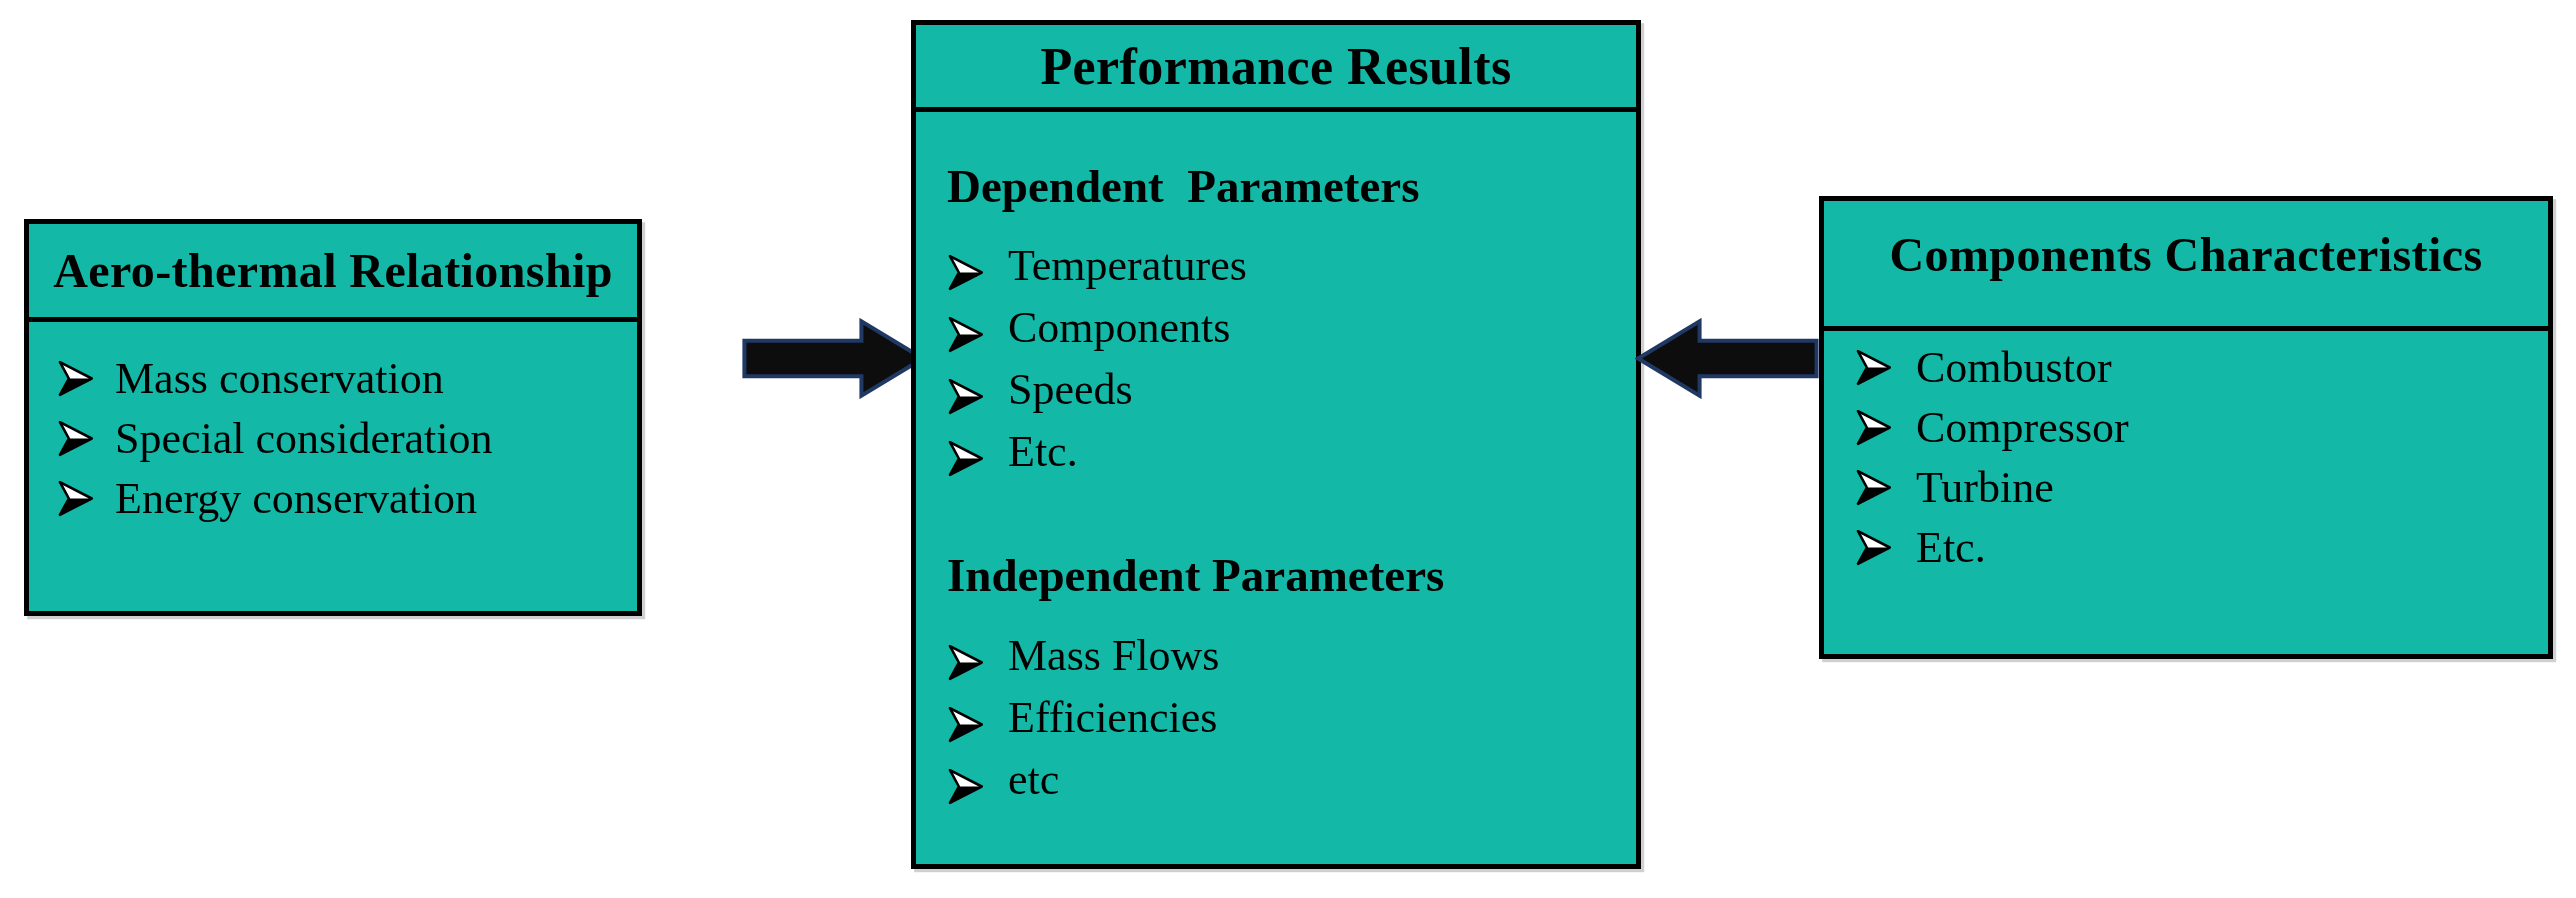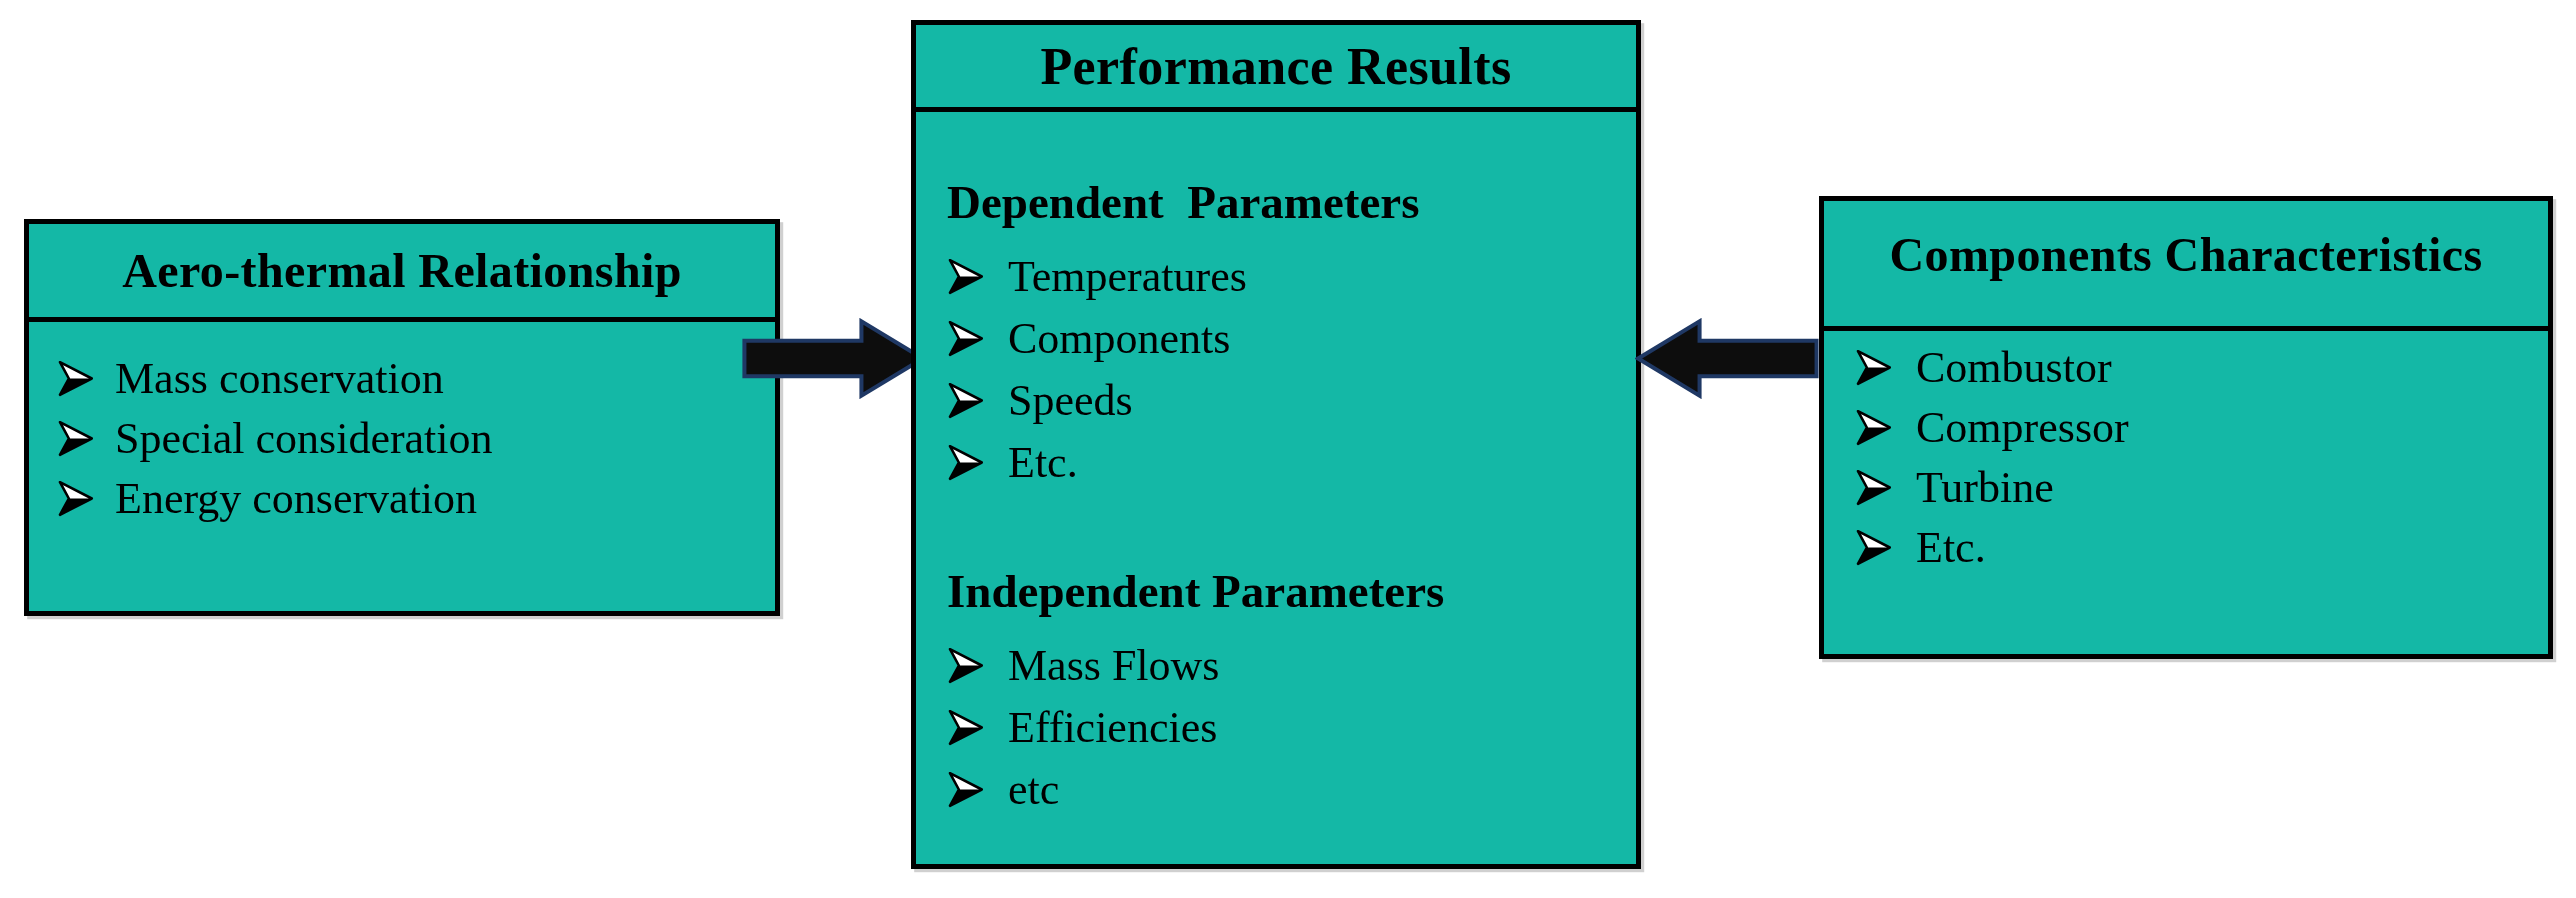--- a/index.html
+++ b/index.html
@@ -40,31 +40,31 @@
     display: block;
   }
   .section-heading {
     font-weight: bold;
     font-size: 47px;
     white-space: pre;
     display: flex;
     align-items: center;
   }
   
-  .left-box   { left: 24px;   top: 219px; width: 756px;  height: 397px; }
+  .left-box   { left: 24px;   top: 219px; width: 618px;  height: 397px; }
   .left-box .box-title { height: 98px; font-size: 48px; }
   .left-box .box-body  { padding: 26px 8px 0 28px; }
   .left-box .li { height: 60px; }
   .left-box .bullet { margin-right: 21px; }
   
   .center-box { left: 911px; top: 20px;  width: 730px;  height: 849px; }
   .center-box .box-title { height: 87px; font-size: 52px; }
-  .center-box .box-body  { padding: 58px 8px 0 31px; }
+  .center-box .box-body  { padding: 42px 8px 0 31px; }
   .center-box .section-heading { height: 64px; margin-bottom: 11.3px; }
-  .center-box .li { height: 62px; }
+  .center-box .li { height: 62px; align-items: flex-end; }
   .center-box .bullet { margin-right: 24px; }
   .section-gap { height: 66px; }
   
   .right-box  { left: 1819px; top: 196px; width: 734px;  height: 463px; }
   .right-box .box-title { height: 122px; font-size: 48px; align-items: flex-start; padding-top: 17.7px; margin-top: 8px; }
   .right-box .box-body  { padding: 6.4px 8px 0 31px; }
   .right-box .li { height: 60px; }
   .right-box .bullet { margin-right: 24px; }
 
   .flow-arrow { position: absolute; }

